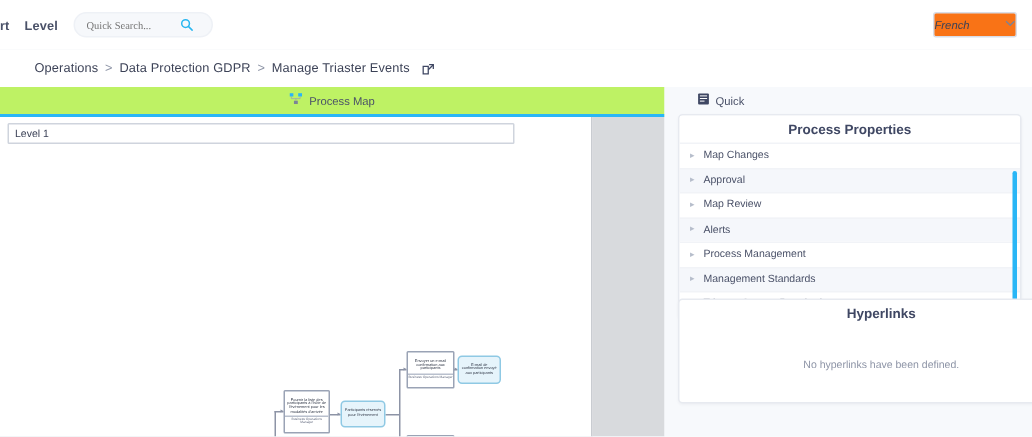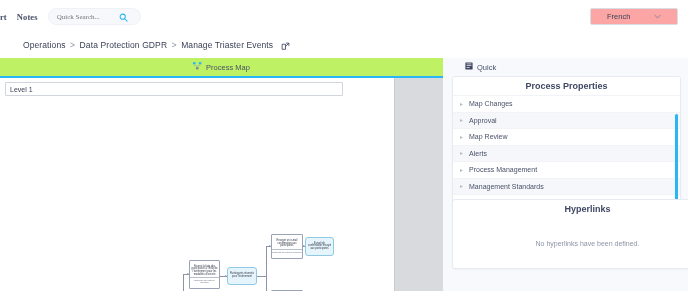--- a/index.html
+++ b/index.html
@@ -11,41 +11,41 @@
     -webkit-font-smoothing:antialiased;
   }
   .app{position:relative;width:688px;height:291px;overflow:hidden;}
 
   
   .topbar{
     position:absolute;left:0;top:0;width:688px;height:33px;
     background:#ffffff;border-bottom:1px solid #eceef2;
     display:flex;align-items:center;
   }
-  .topnav{display:flex;align-items:center;gap:10px;padding-left:0px;font-family:Liberation Serif, serif;}
+  .topnav{display:flex;align-items:center;gap:10px;padding-left:0px;}
   .topnav a{
     font-size:8.5px;color:#4a5168;text-decoration:none;font-weight:600;
     letter-spacing:.1px;
   }
   .search{
     margin-left:10px;display:flex;align-items:center;
     width:78px;height:15px;border-radius:9px;background:#f6f8fb;
     border:1px solid #eef1f6;padding:0 5px 0 8px;gap:4px;
   }
   .search input{
     border:0;outline:0;background:transparent;width:58px;
     font-size:7px;color:#9aa3b5;font-family:Liberation Serif, serif;padding:0;
   }
   .search .mag{flex:0 0 auto;}
 
   .topright{margin-left:auto;display:flex;align-items:center;gap:8px;padding-right:10px;}
   .lang{
     display:flex;align-items:center;justify-content:space-between;
     width:54px;height:15px;border:1px solid #d9dde6;border-radius:2px;
-    background:#fca5a5;padding:0 16px;font-size:7.5px;color:#3c4257;
+    background:#f97316;padding:0 0;font-size:7.5px;color:#3c4257;font-style:italic;
   }
   .lang .caret{font-size:6px;color:#6b7governed;color:#7b8396;}
   .adminwrap{display:flex;align-items:center;gap:3px;}
   .admin-label{font-size:7.5px;font-weight:700;color:#3f4763;letter-spacing:.3px;}
 
   
   .crumbbar{
     position:absolute;left:0;top:33px;width:688px;height:25px;
     background:#ffffff;display:flex;align-items:center;
   }
@@ -147,21 +147,21 @@
   }
 </style>
 </head>
 <body>
 
 <div class="app">
 
   <div class="topbar">
     <div class="topnav">
       <a href="#">rt</a>
-      <a href="#">Notes</a>
+      <a href="#">Level</a>
     </div>
 
     <div class="search">
       <input placeholder="Quick Search..." style="">
       <span class="mag">
         <svg width="9" height="9" viewBox="0 0 16 16">
           <circle cx="6.6" cy="6.6" r="4.6" fill="none" stroke="#2ab7f0" stroke-width="1.8"></circle>
           <line x1="10.2" y1="10.2" x2="14.4" y2="14.4" stroke="#2ab7f0" stroke-width="1.8" stroke-linecap="round"></line>
         </svg>
       </span>

